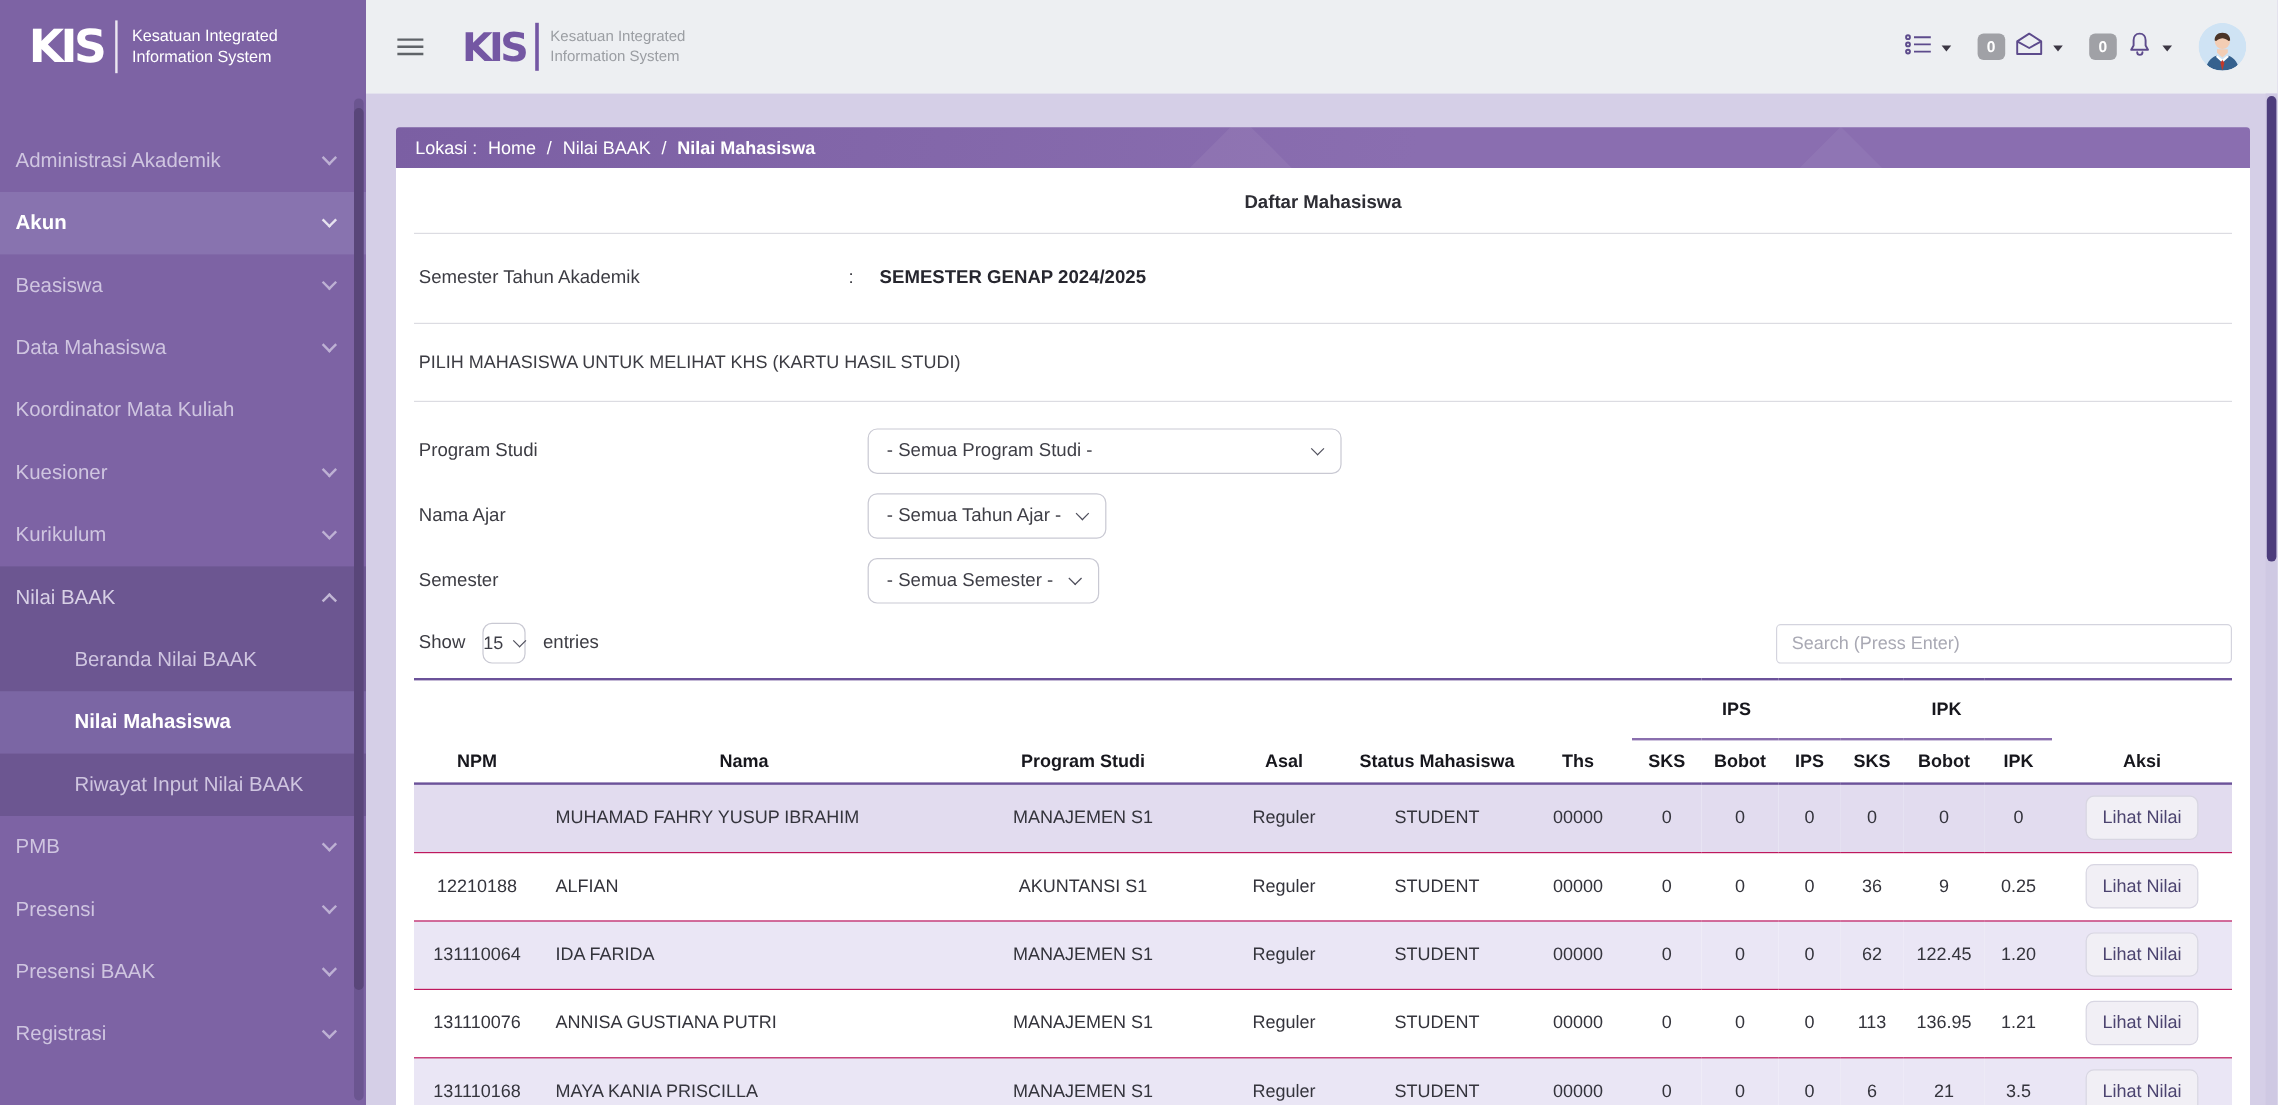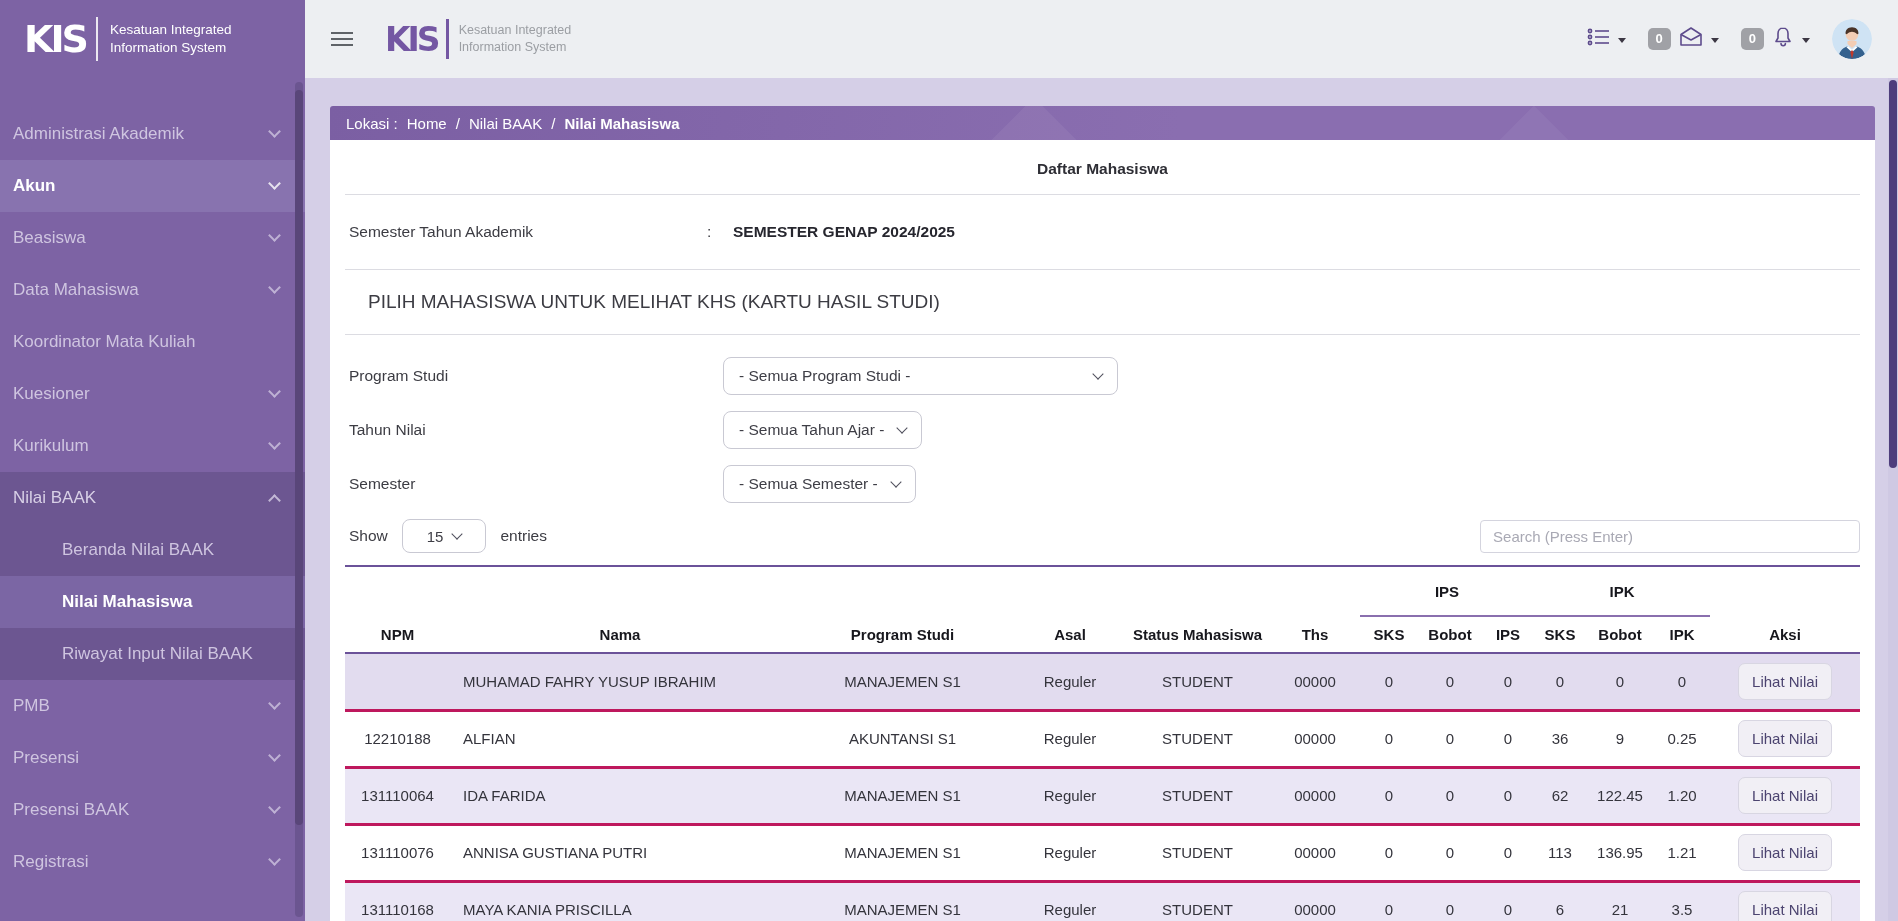--- a/index.html
+++ b/index.html
@@ -57,50 +57,50 @@
   .crumb-link { cursor:pointer; }
   .crumb-current { font-weight:bold; }
 
   .card { background:#fff; padding:0 15px; height:calc(100% - 34px); overflow:hidden; }
   .page-title { text-align:center; font-weight:bold; font-size:15.5px; color:#2e2e35; padding:20px 0 16px 0; }
   hr.sep { border:none; border-top:1px solid #dcdce2; }
   .semester-row { display:flex; align-items:center; height:74px; font-size:15.5px; color:#3c3c43; padding-left:4px; }
   .semester-row .lbl { width:358px; }
   .semester-row .colon { width:26px; }
   .semester-row .val { font-weight:bold; color:#26262e; }
-  .instruction { height:64px; display:flex; align-items:center; font-size:19px; color:#3c3c43; padding-left:4px;margin-left:19px; }
+  .instruction { height:64px; display:flex; align-items:center; font-size:15px; color:#3c3c43; padding-left:4px; }
 
   .filters { padding-top:22px; }
   .filter-row { display:flex; align-items:center; margin-bottom:16px; }
   .filter-label { width:378px; padding-left:4px; font-size:15.5px; color:#3c3c43; }
   .select-box { display:inline-flex; align-items:center; border:1px solid #c9c9d3; border-radius:8px;
                 height:38px; padding:0 15px; font-size:15.5px; color:#3e3e46; background:#fff; cursor:pointer; }
   .select-box.wide { width:395px; justify-content:space-between; }
   .schev { width:8px; height:8px; border-right:1.8px solid #4f4f5c; border-bottom:1.8px solid #4f4f5c;
            transform:rotate(45deg); margin-left:14px; margin-top:-4px; flex-shrink:0; }
 
   .controls-row { display:flex; align-items:center; margin-top:12px; margin-bottom:12px; padding-left:4px; }
   .show-label, .entries-label { font-size:15.5px; color:#3c3c43; }
   .show-select { display:inline-flex; align-items:center; border:1px solid #c9c9d3; border-radius:8px;
-                 height:34px; padding:0 24px; font-size:15px; color:#3e3e46; background:#fff; cursor:pointer;
+                 height:34px; padding:0 0; font-size:15px; color:#3e3e46; background:#fff; cursor:pointer;
                  margin:0 14px; gap:10px; }
   .show-select .schev { margin-left:0; }
   .search-input { margin-left:auto; width:380px; height:33px; border:1px solid #d4d4de; border-radius:4px;
                   padding:0 12px; font-size:15px; color:#3e3e46; font-family:inherit; outline:none; }
   .search-input::placeholder { color:#a9a9b4; }
 
   table { width:100%; border-collapse:collapse; font-size:15px; color:#34343c; border-top:2px solid #6b5299; table-layout:fixed; }
   thead th { font-weight:bold; color:#17171d; }
   .grp-row th { height:50px; vertical-align:middle; font-size:15px; }
   .grp-row th.grp { border-bottom:2px solid #8a6fae; }
   .col-row th { height:37px; border-bottom:2px solid #6b5299; vertical-align:middle; }
   .col-row th.nama-h { text-align:center; }
   tbody td { height:57px; text-align:center; vertical-align:middle; }
   tbody td.nama { text-align:left; padding-left:13px; }
-  tbody tr { border-bottom:3px solid #be185d; }
+  tbody tr { border-bottom:1px solid #be185d; }
   tbody tr:nth-child(odd) { background:#eae6f5; }
   tbody tr.first { background:#e2dcef; }
   .btn { background:#f1eff5; border:1px solid #d8d6e2; border-radius:7px; padding:9px 13px;
          font-size:15px; color:#4c4470; cursor:pointer; font-family:inherit; }
 
   .main-scrollbar { position:absolute; right:0; top:78px; bottom:0; width:10px; background:#cfc9e3; }
   .main-scroll-thumb { position:absolute; top:2px; left:1px; width:8px; height:46%; background:#4d3d7c; border-radius:4px; }
 </style>
 </head>
 <body>
@@ -284,21 +284,21 @@
 
         <div class="filters">
           <div class="filter-row">
             <span class="filter-label">Program Studi</span>
             <span class="select-box wide">
               <span>- Semua Program Studi -</span>
               <span class="schev"></span>
             </span>
           </div>
           <div class="filter-row">
-            <span class="filter-label">Tahun Nilai</span>
+            <span class="filter-label">Nama Ajar</span>
             <span class="select-box">
               <span>- Semua Tahun Ajar -</span>
               <span class="schev"></span>
             </span>
           </div>
           <div class="filter-row">
             <span class="filter-label">Semester</span>
             <span class="select-box">
               <span>- Semua Semester -</span>
               <span class="schev"></span>

